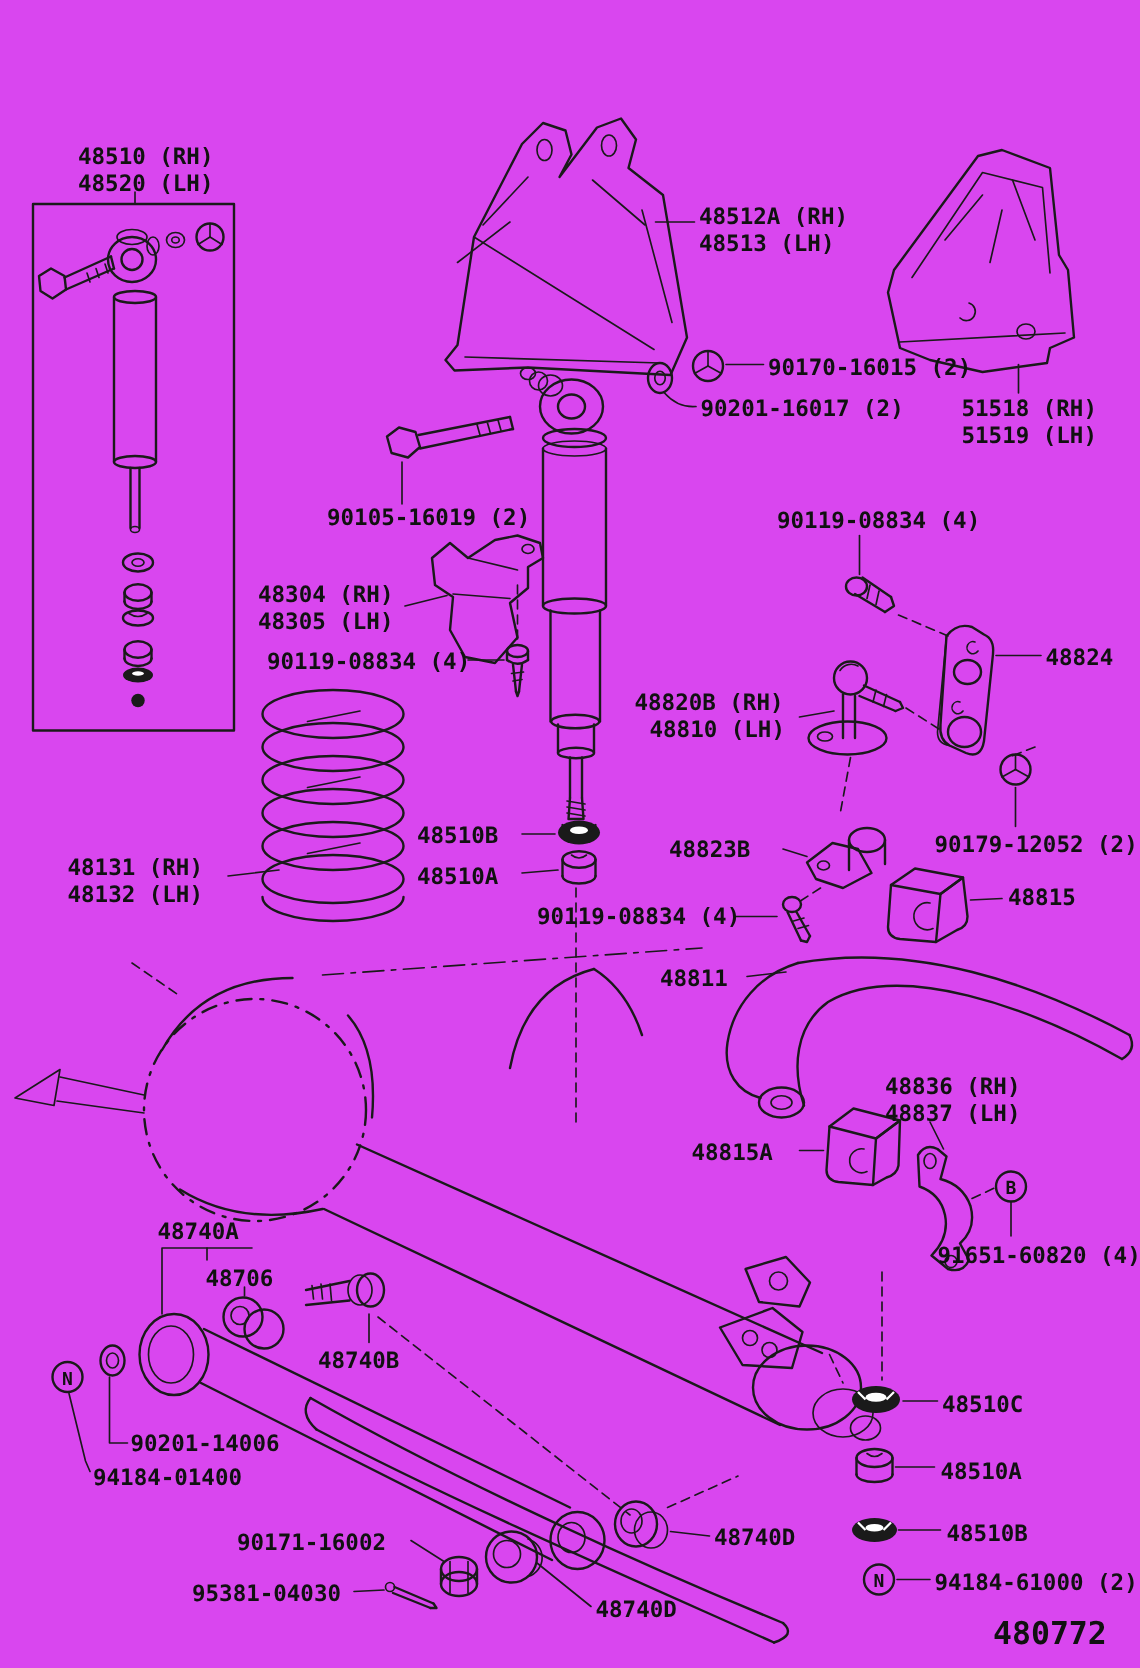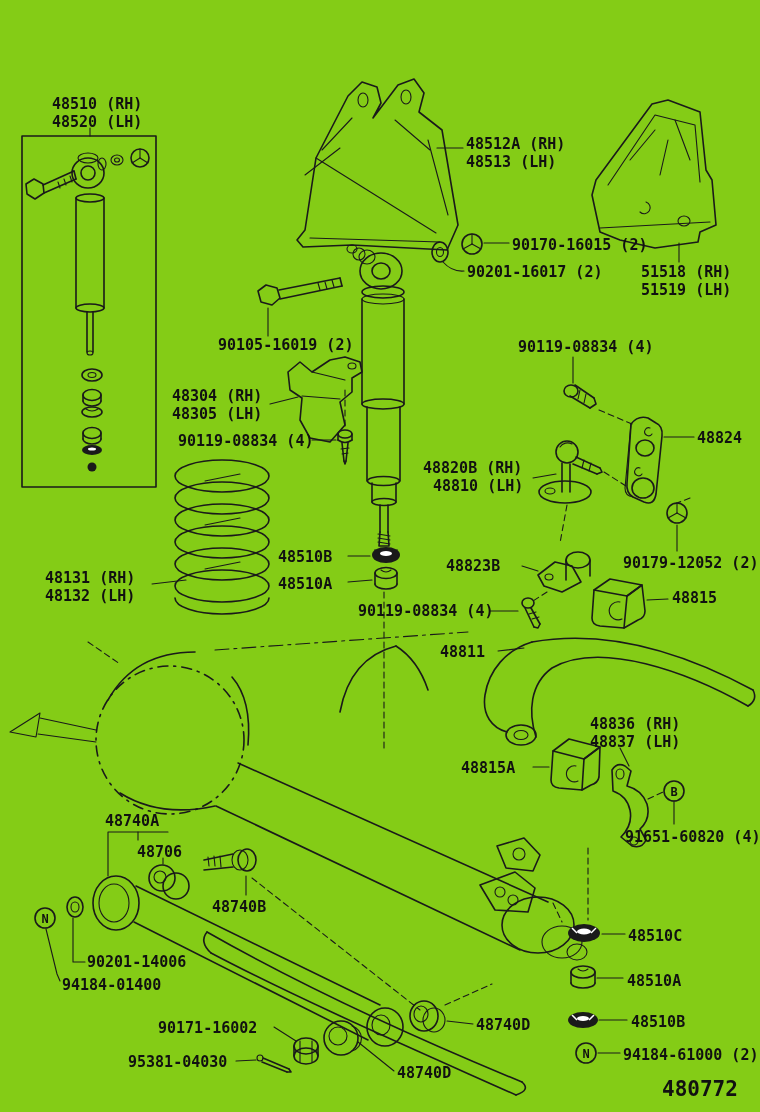--- a/index.html
+++ b/index.html
@@ -1,16 +1,16 @@
 <!DOCTYPE html>
 <html><head>
 <meta charset="utf-8">
 <style>
   html,body{margin:0;padding:0;background:#e8e8e8;}
-  .canvas{position:relative;width:760px;height:1112px;background:#84cc16;margin:0 auto;overflow:hidden;}
+  .canvas{position:relative;width:760px;height:1112px;background:#d946ef;margin:0 auto;overflow:hidden;}
   svg{position:absolute;left:0;top:0;}
   .ln{stroke:#1a1a1a;stroke-width:1.6;fill:none;stroke-linecap:round;stroke-linejoin:round;}
   .thin{stroke-width:1.1;}
   .dash{stroke-dasharray:6 4;}
   .dashdot{stroke-dasharray:14 5 3 5;}
   .fillDark{fill:#1a1a1a;stroke:none;}
   .fillWhite{fill:#ffffff;stroke:none;}
   .lbl{font:bold 15px "DejaVu Sans Mono", monospace;fill:#111111;}
   .lbl-lg{font:bold 21px "DejaVu Sans Mono", monospace;fill:#111111;}
   .mk{font:bold 12px "DejaVu Sans Mono", monospace;fill:#111111;text-anchor:middle;}

